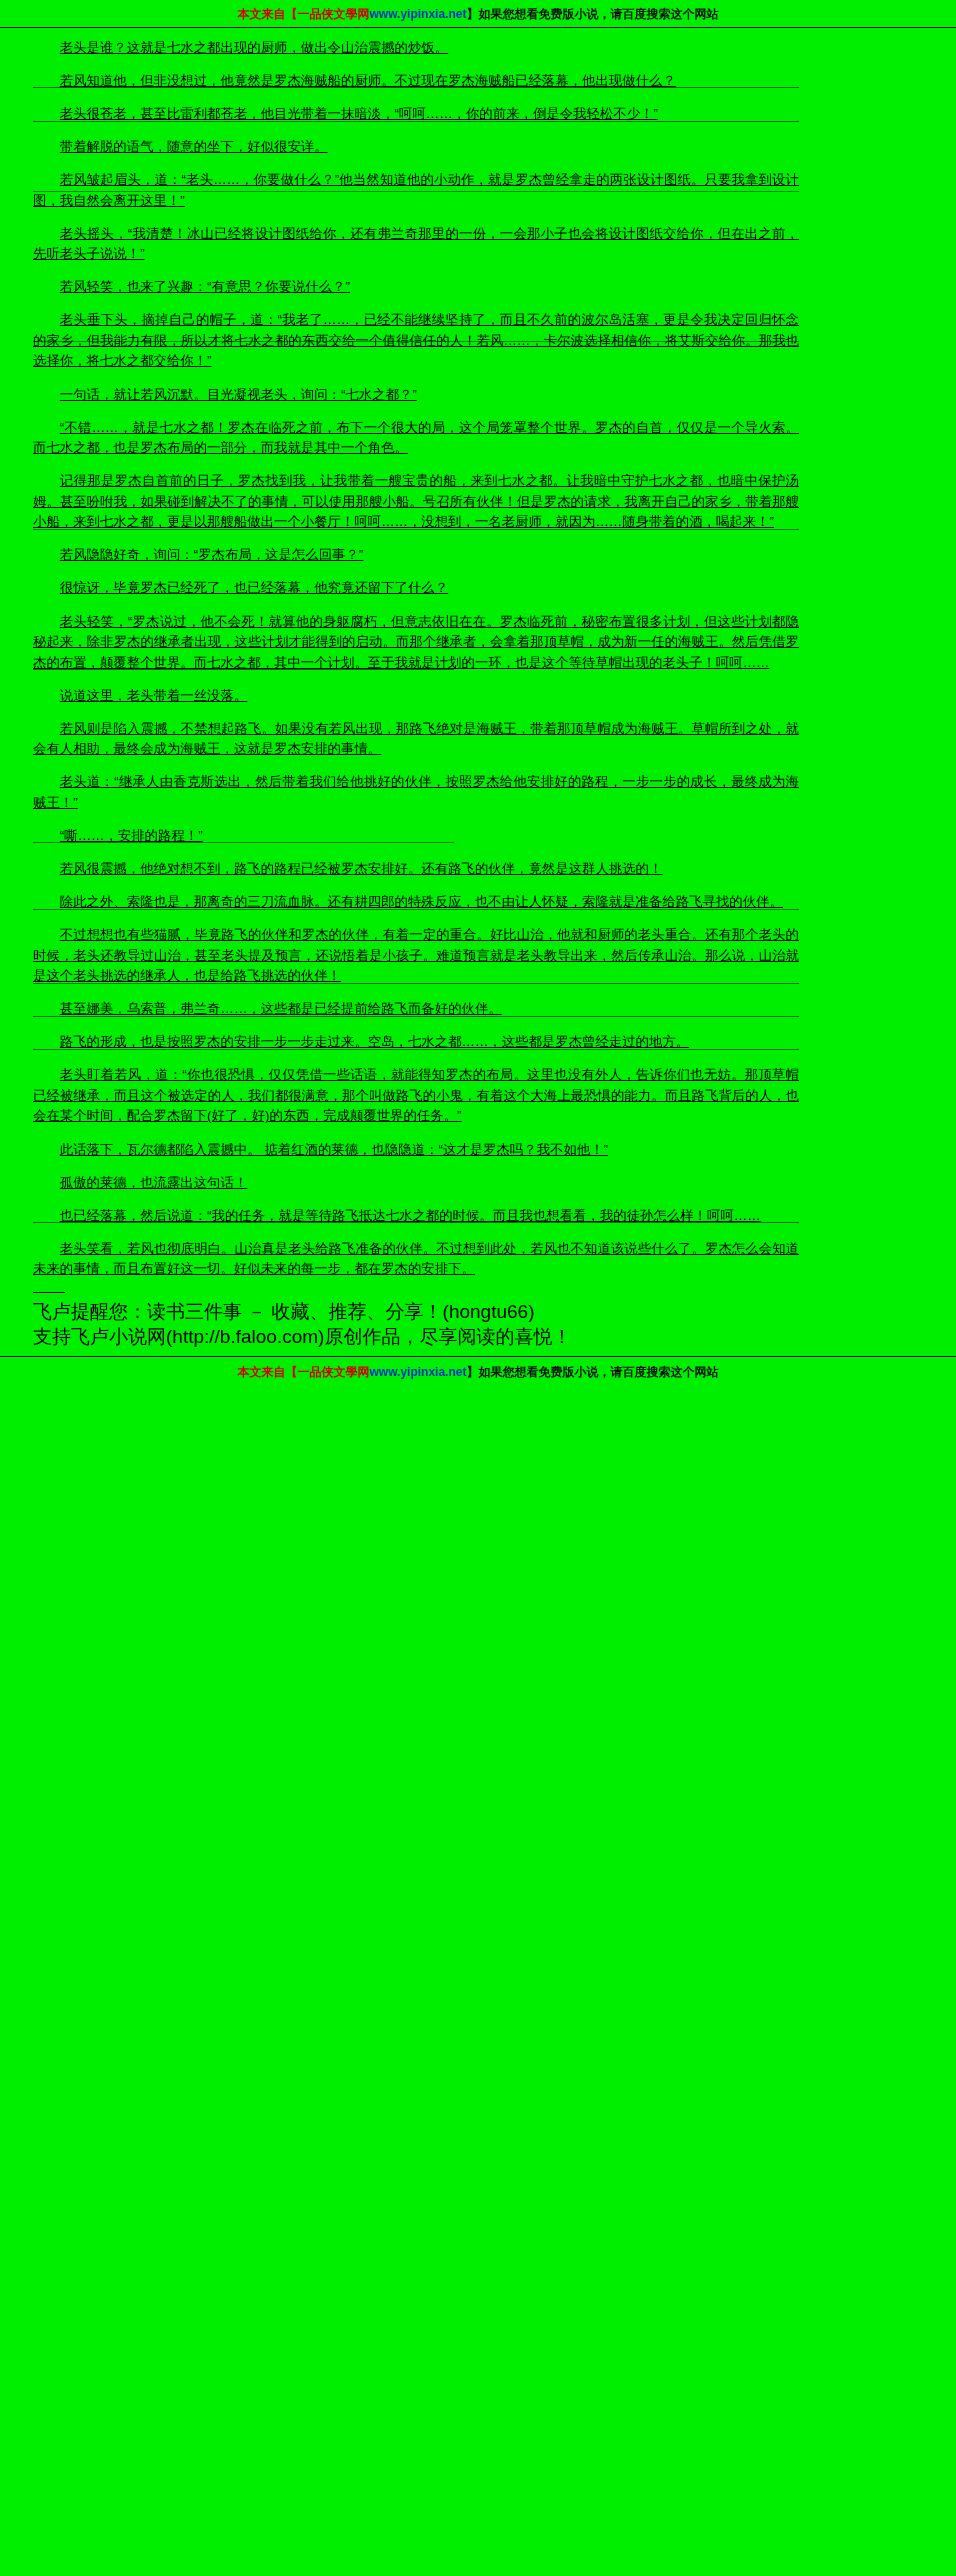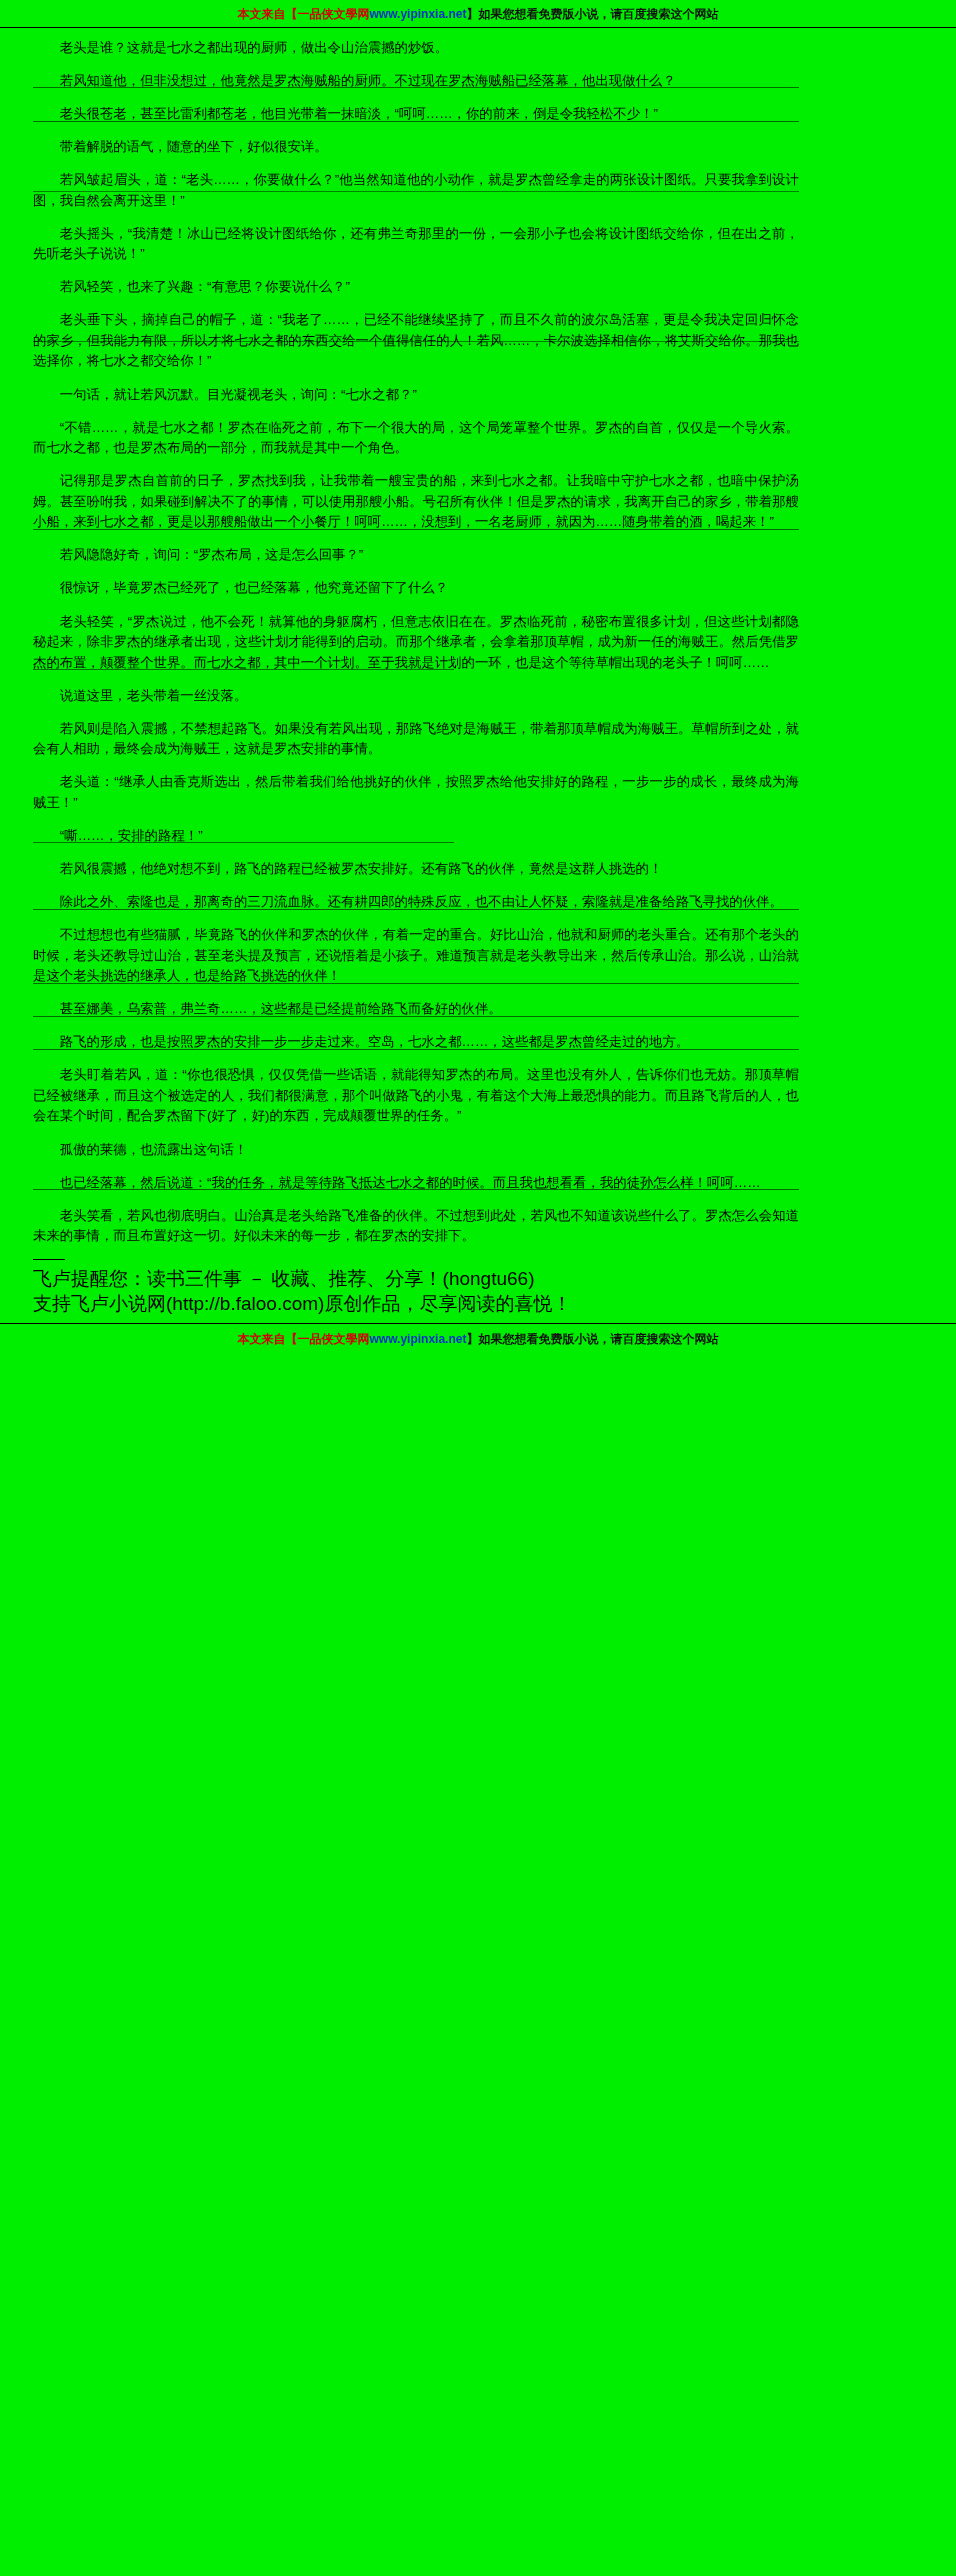--- a/index.html
+++ b/index.html
@@ -39,20 +39,21 @@
     padding-bottom: 4px;
   }
   .banner-bottom {
     border-top: 1.6px solid #000000;
     margin-top: 8px;
     padding-top: 6.3px;
     padding-bottom: 11px;
   }
   .content {
     padding: 9.5px 33px 0 33px;
+    text-decoration: underline;
   }
   p.para {
     margin: 0 0 12.6px 0;
     font-size: 13.4px;
     line-height: 20.5px;
     color: #000000;
     text-indent: 2em;
     text-align: justify;
     word-break: break-all;
     position: relative;
@@ -128,20 +129,21 @@
     <p class="para">说道这里，老头带着一丝没落。</p>
     <p class="para">若风则是陷入震撼，不禁想起路飞。如果没有若风出现，那路飞绝对是海贼王，带着那顶草帽成为海贼王。草帽所到之处，就会有人相助，最终会成为海贼王，这就是罗杰安排的事情。</p>
     <p class="para">老头道：“继承人由香克斯选出，然后带着我们给他挑好的伙伴，按照罗杰给他安排好的路程，一步一步的成长，最终成为海贼王！”</p>
     <p class="para halfrule">“嘶……，安排的路程！”</p>
     <p class="para">若风很震撼，他绝对想不到，路飞的路程已经被罗杰安排好。还有路飞的伙伴，竟然是这群人挑选的！</p>
     <p class="para ruled">除此之外、索隆也是，那离奇的三刀流血脉。还有耕四郎的特殊反应，也不由让人怀疑，索隆就是准备给路飞寻找的伙伴。</p>
     <p class="para ruled">不过想想也有些猫腻，毕竟路飞的伙伴和罗杰的伙伴，有着一定的重合。好比山治，他就和厨师的老头重合。还有那个老头的时候，老头还教导过山治，甚至老头提及预言，还说悟着是小孩子。难道预言就是老头教导出来，然后传承山治。那么说，山治就是这个老头挑选的继承人，也是给路飞挑选的伙伴！</p>
     <p class="para ruled">甚至娜美，乌索普，弗兰奇……，这些都是已经提前给路飞而备好的伙伴。</p>
     <p class="para ruled">路飞的形成，也是按照罗杰的安排一步一步走过来。空岛，七水之都……，这些都是罗杰曾经走过的地方。</p>
     <p class="para">老头盯着若风，道：“你也很恐惧，仅仅凭借一些话语，就能得知罗杰的布局。这里也没有外人，告诉你们也无妨。那顶草帽已经被继承，而且这个被选定的人，我们都很满意，那个叫做路飞的小鬼，有着这个大海上最恐惧的能力。而且路飞背后的人，也会在某个时间，配合罗杰留下(好了，好)的东西，完成颠覆世界的任务。”</p>
+    <p class="para">此话落下，瓦尔德都陷入震撼中。 掂着红酒的莱德，也隐隐道：“这才是罗杰吗？我不如他！”</p>
     <p class="para">孤傲的莱德，也流露出这句话！</p>
     <p class="para ruled">也已经落幕，然后说道：“我的任务，就是等待路飞抵达七水之都的时候。而且我也想看看，我的徒孙怎么样！呵呵……</p>
     <p class="para">老头笑看，若风也彻底明白。山治真是老头给路飞准备的伙伴。不过想到此处，若风也不知道该说些什么了。罗杰怎么会知道未来的事情，而且布置好这一切。好似未来的每一步，都在罗杰的安排下。</p>
   </div>
 
   <div class="footer-block">
     <div class="short-divider"></div>
     <p class="footer-note">飞卢提醒您：读书三件事 － 收藏、推荐、分享！(hongtu66)</p>
     <p class="footer-note">支持飞卢小说网(http://b.faloo.com)原创作品，尽享阅读的喜悦！</p>
   </div>

